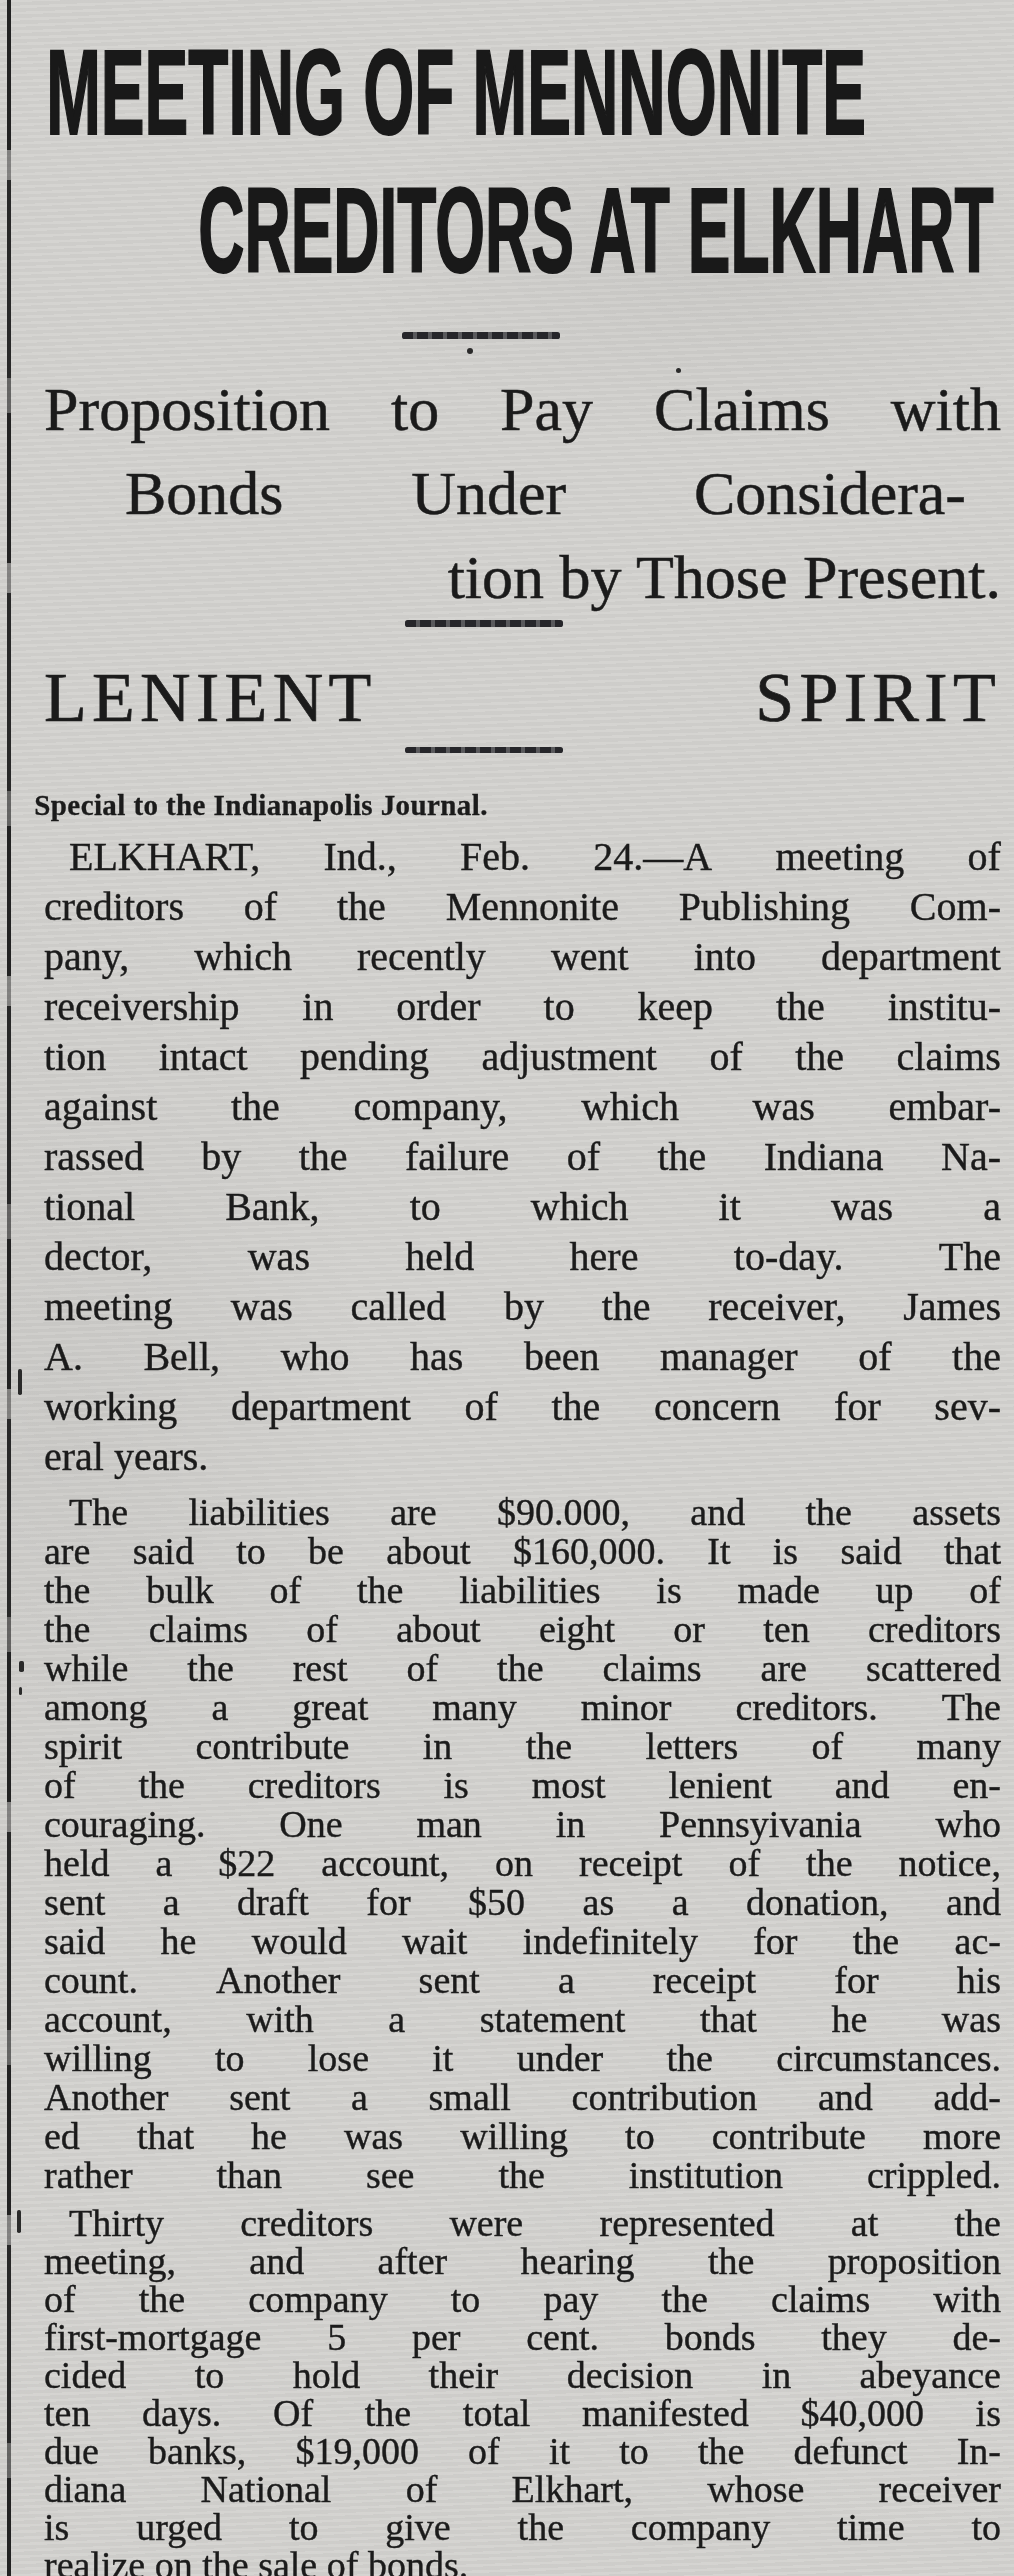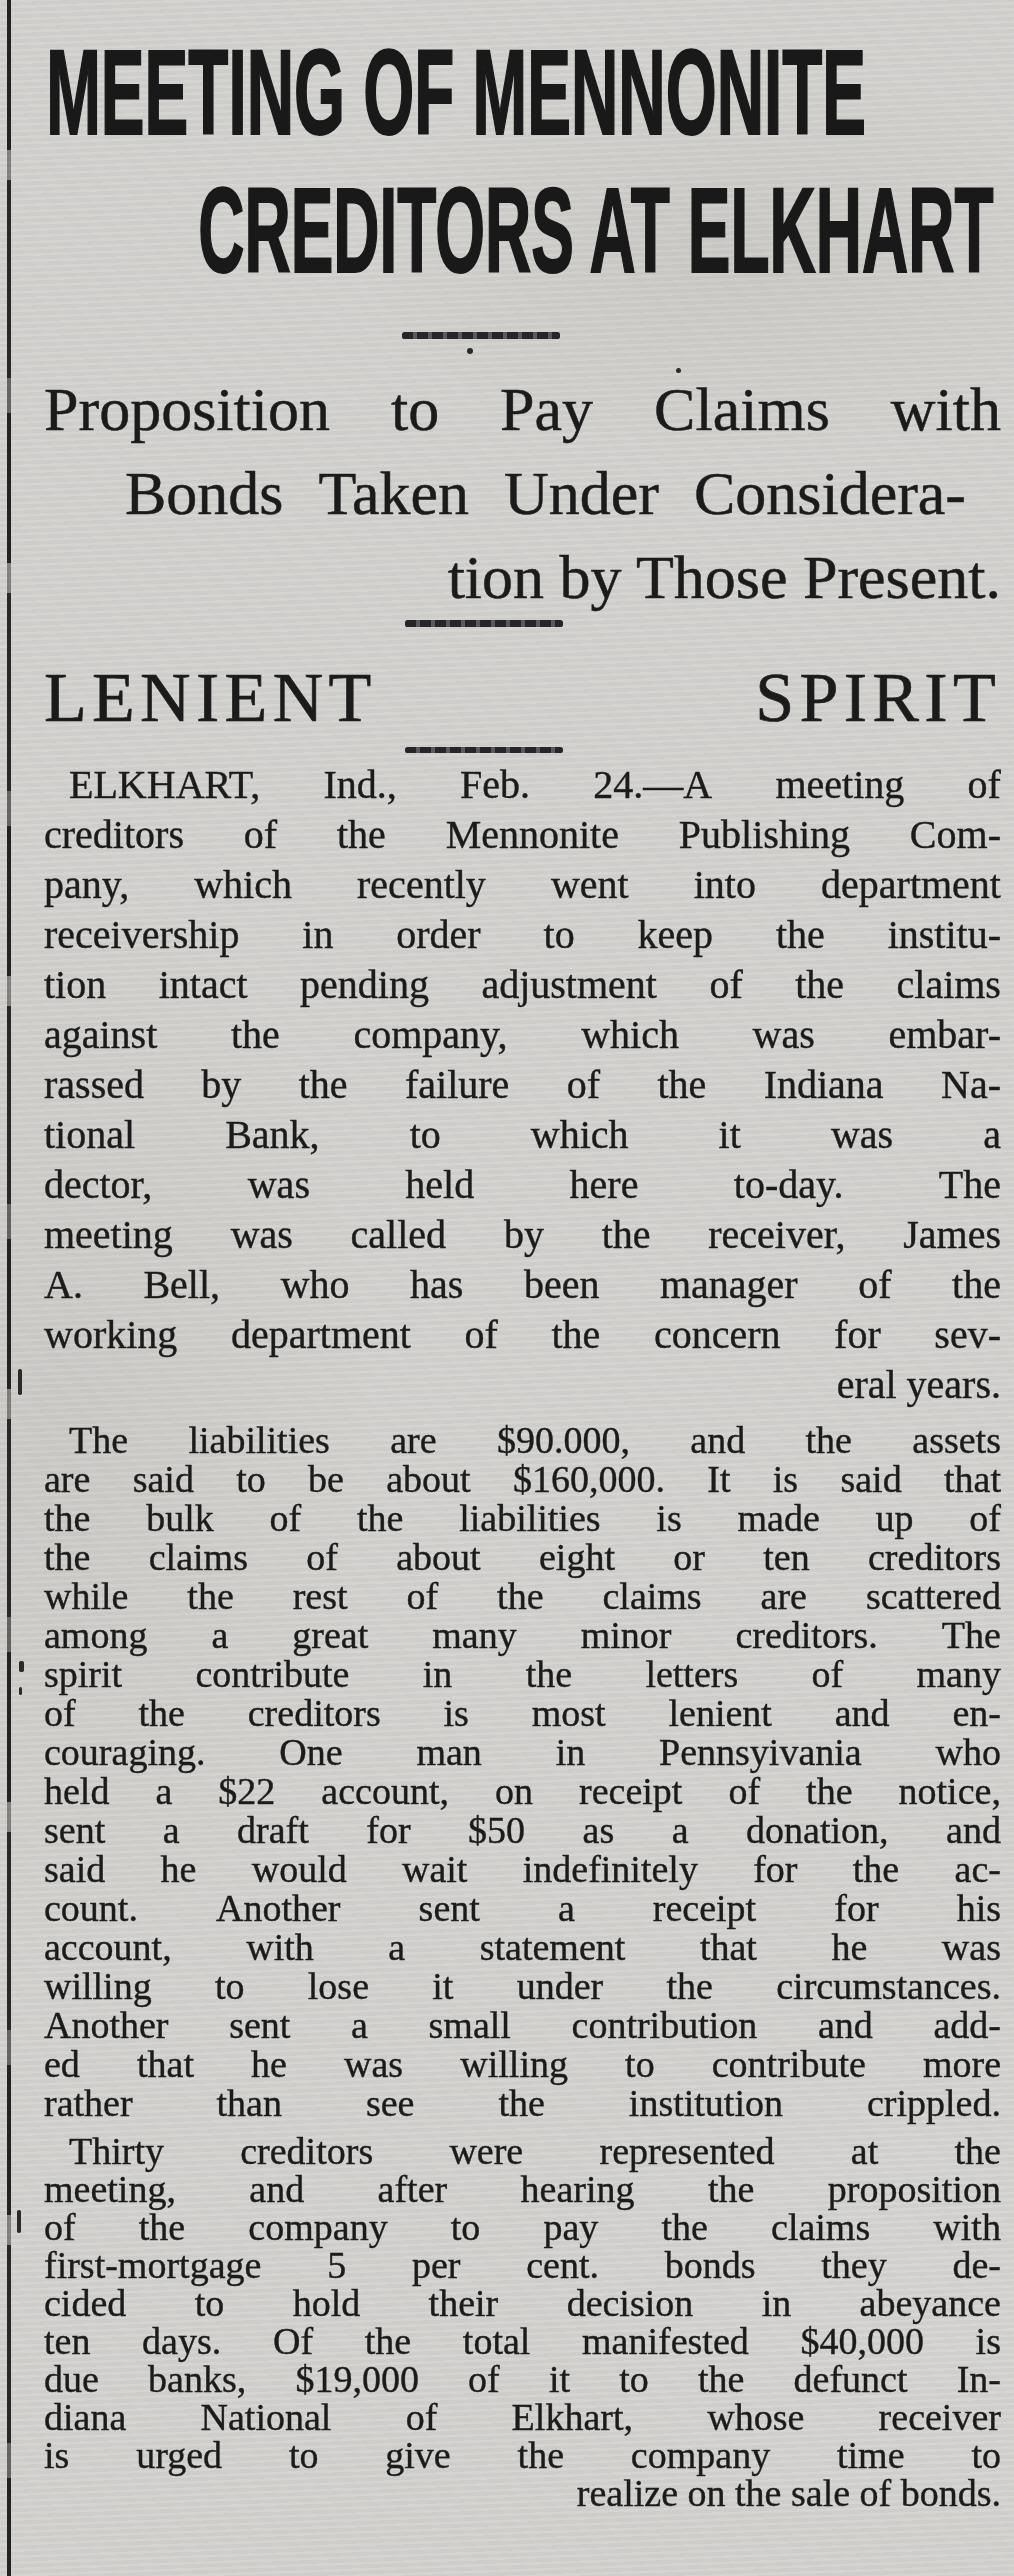--- a/index.html
+++ b/index.html
@@ -60,21 +60,21 @@
   .subhead span{letter-spacing:5.3px;}
 
   .byline{
     margin-top:33px;margin-left:-9.7px;
     font-size:29px;font-weight:bold;line-height:39px;
     letter-spacing:0.4px;-webkit-text-stroke:0.3px #1b1b1b;filter:blur(0.2px);
   }
 
   
   .para{filter:blur(0.3px);-webkit-text-stroke:0.4px #1d1d1d;}
-  .bline{display:flex;justify-content:space-between;white-space:nowrap;text-align:right;}
+  .bline{display:flex;justify-content:space-between;white-space:nowrap;}
   .bline.nj{display:block;}
   .bline.ctr{display:block;text-align:right;}
   .bline.ind{padding-left:25px;}
   .para1{margin-top:7px;}
   .para1 .bline{line-height:50px;font-size:40px;}
   .para2{margin-top:10.6px;}
   .para2 .bline{line-height:39px;font-size:38px;}
   .para3{margin-top:8.8px;}
   .para3 .bline{line-height:38px;font-size:38px;}
 
@@ -114,36 +114,36 @@
     <div class="deck">
         <div class="bline">
           <span>Proposition</span>
           <span>to</span>
           <span>Pay</span>
           <span>Claims</span>
           <span>with</span>
         </div>
         <div class="bline">
           <span>Bonds</span>
-          <span>Taken</span>
           <span>Under</span>
           <span>Considera-</span>
         </div>
         <div class="bline ctr">tion by Those Present.</div>
       </div>
 
     <div class="divider d2"></div>
 
     <div class="subhead">
         <span>LENIENT</span>
         <span>SPIRIT</span>
       </div>
 
     <div class="divider d3"></div>
 
+    <div class="byline">Special to the Indianapolis Journal.</div>
 
     <div class="para para1">
         <div class="bline ind">
           <span>ELKHART,</span>
           <span>Ind.,</span>
           <span>Feb.</span>
           <span>24.—A</span>
           <span>meeting</span>
           <span>of</span>
         </div>

